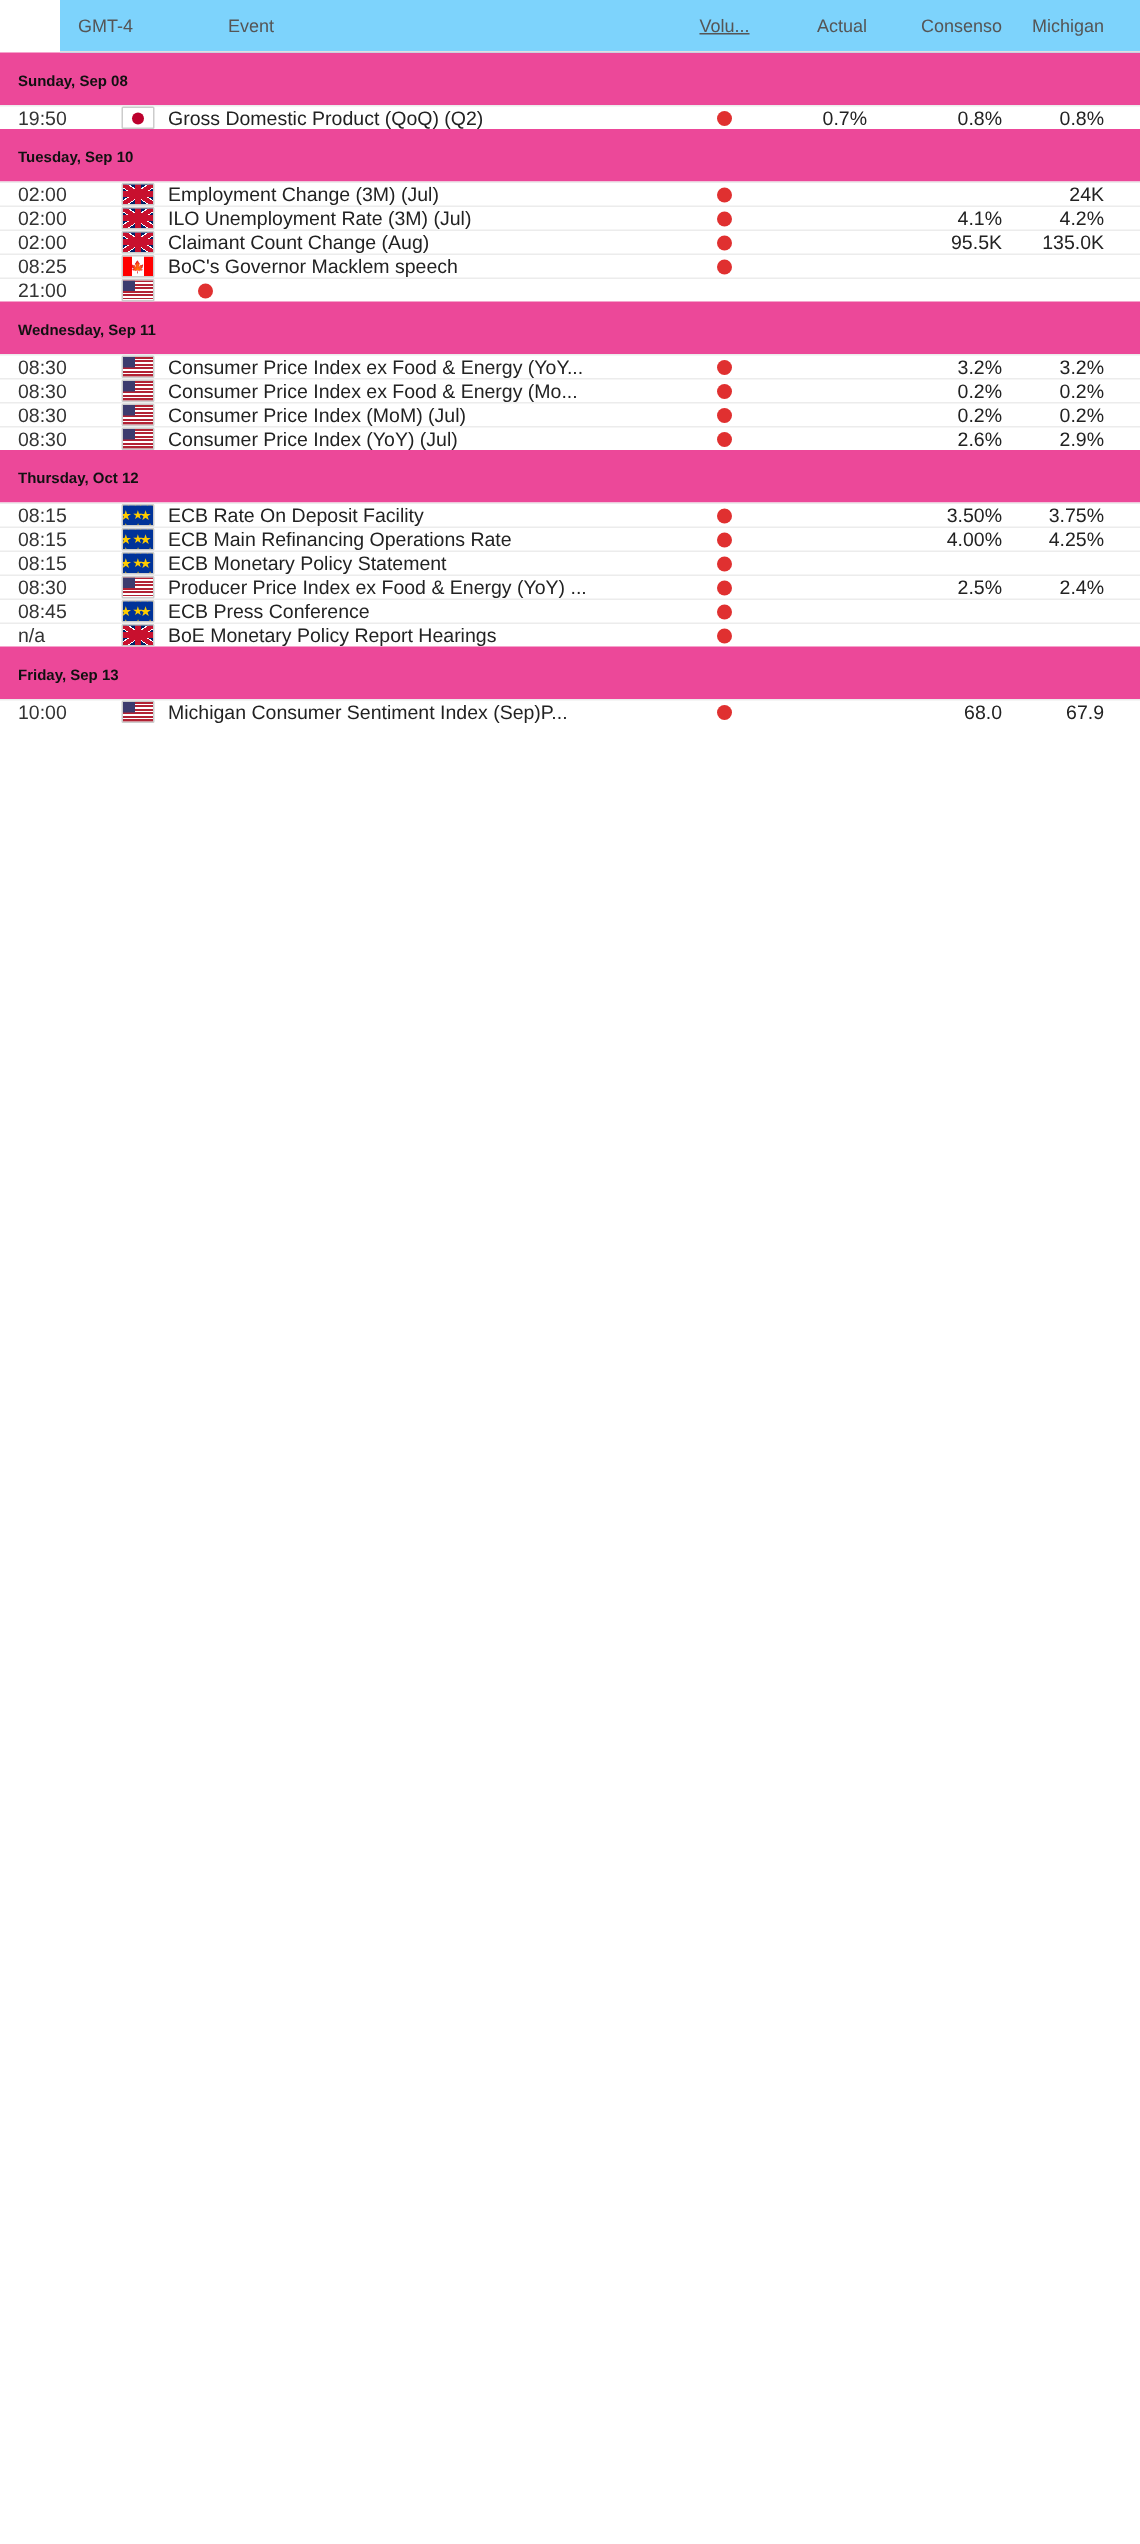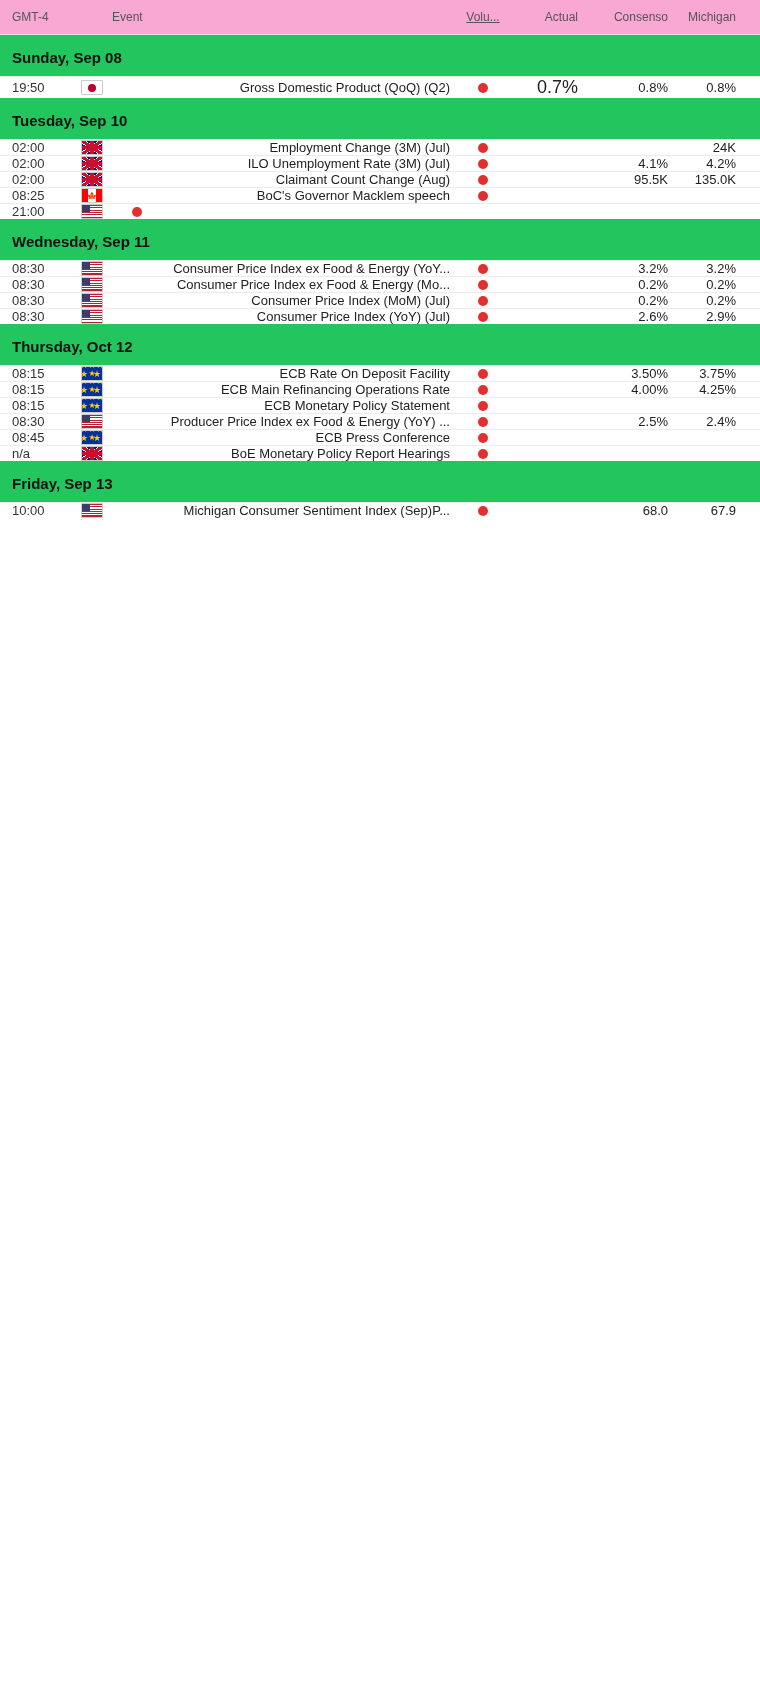--- a/index.html
+++ b/index.html
@@ -9,45 +9,46 @@
       color: #222;
       background: #fff;
       width: 760px;
     }
 
     .header-row {
       display: flex;
       align-items: flex-start;
       padding: 10px 12px;
       border-bottom: 1px solid #e0e0e0;
-      background: #f9a8d4;
+      background: #7dd3fc;
       position: sticky;
       top: 0;
+      margin-left: 40px;
     }
 
     .header-col {
       color: #555;
       font-size: 12px;
       font-weight: 500;
     }
 
     .col-time { width: 60px; flex-shrink: 0; }
     .col-flag { width: 40px; flex-shrink: 0; }
     .col-event { flex: 1; }
     .col-volume { width: 50px; flex-shrink: 0; text-align: center; text-decoration: underline; }
     .col-actual { width: 70px; flex-shrink: 0; text-align: right; }
     .col-consenso { width: 90px; flex-shrink: 0; text-align: right; }
     .col-previous { width: 80px; flex-shrink: 0; text-align: right; padding-right: 12px; }
 
     .section-header {
       padding: 14px 12px 10px 12px;
-      font-size: 15px;
+      font-size: 10px;
       font-weight: 600;
       color: #111;
-      background: #22c55e;
+      background: #ec4899;
     }
 
     .event-row {
       display: flex;
       align-items: center;
       padding: 0 12px;
       border-top: 1px solid #ececec;
     }
 
     .time-cell {
@@ -66,36 +67,35 @@
     }
 
     .event-name-cell {
       flex: 1;
       font-size: 13px;
       color: #222;
       white-space: nowrap;
       overflow: hidden;
       text-overflow: ellipsis;
       padding-right: 8px;
-      text-align: right;
     }
 
     .volume-cell {
       width: 50px;
       flex-shrink: 0;
       display: flex;
       align-items: center;
       justify-content: center;
     }
 
     .actual-cell {
       width: 70px;
       flex-shrink: 0;
       text-align: right;
-      font-size: 18px;
+      font-size: 13px;
       color: #222;
     }
 
     .consenso-cell {
       width: 90px;
       flex-shrink: 0;
       text-align: right;
       font-size: 13px;
       color: #222;
     }

